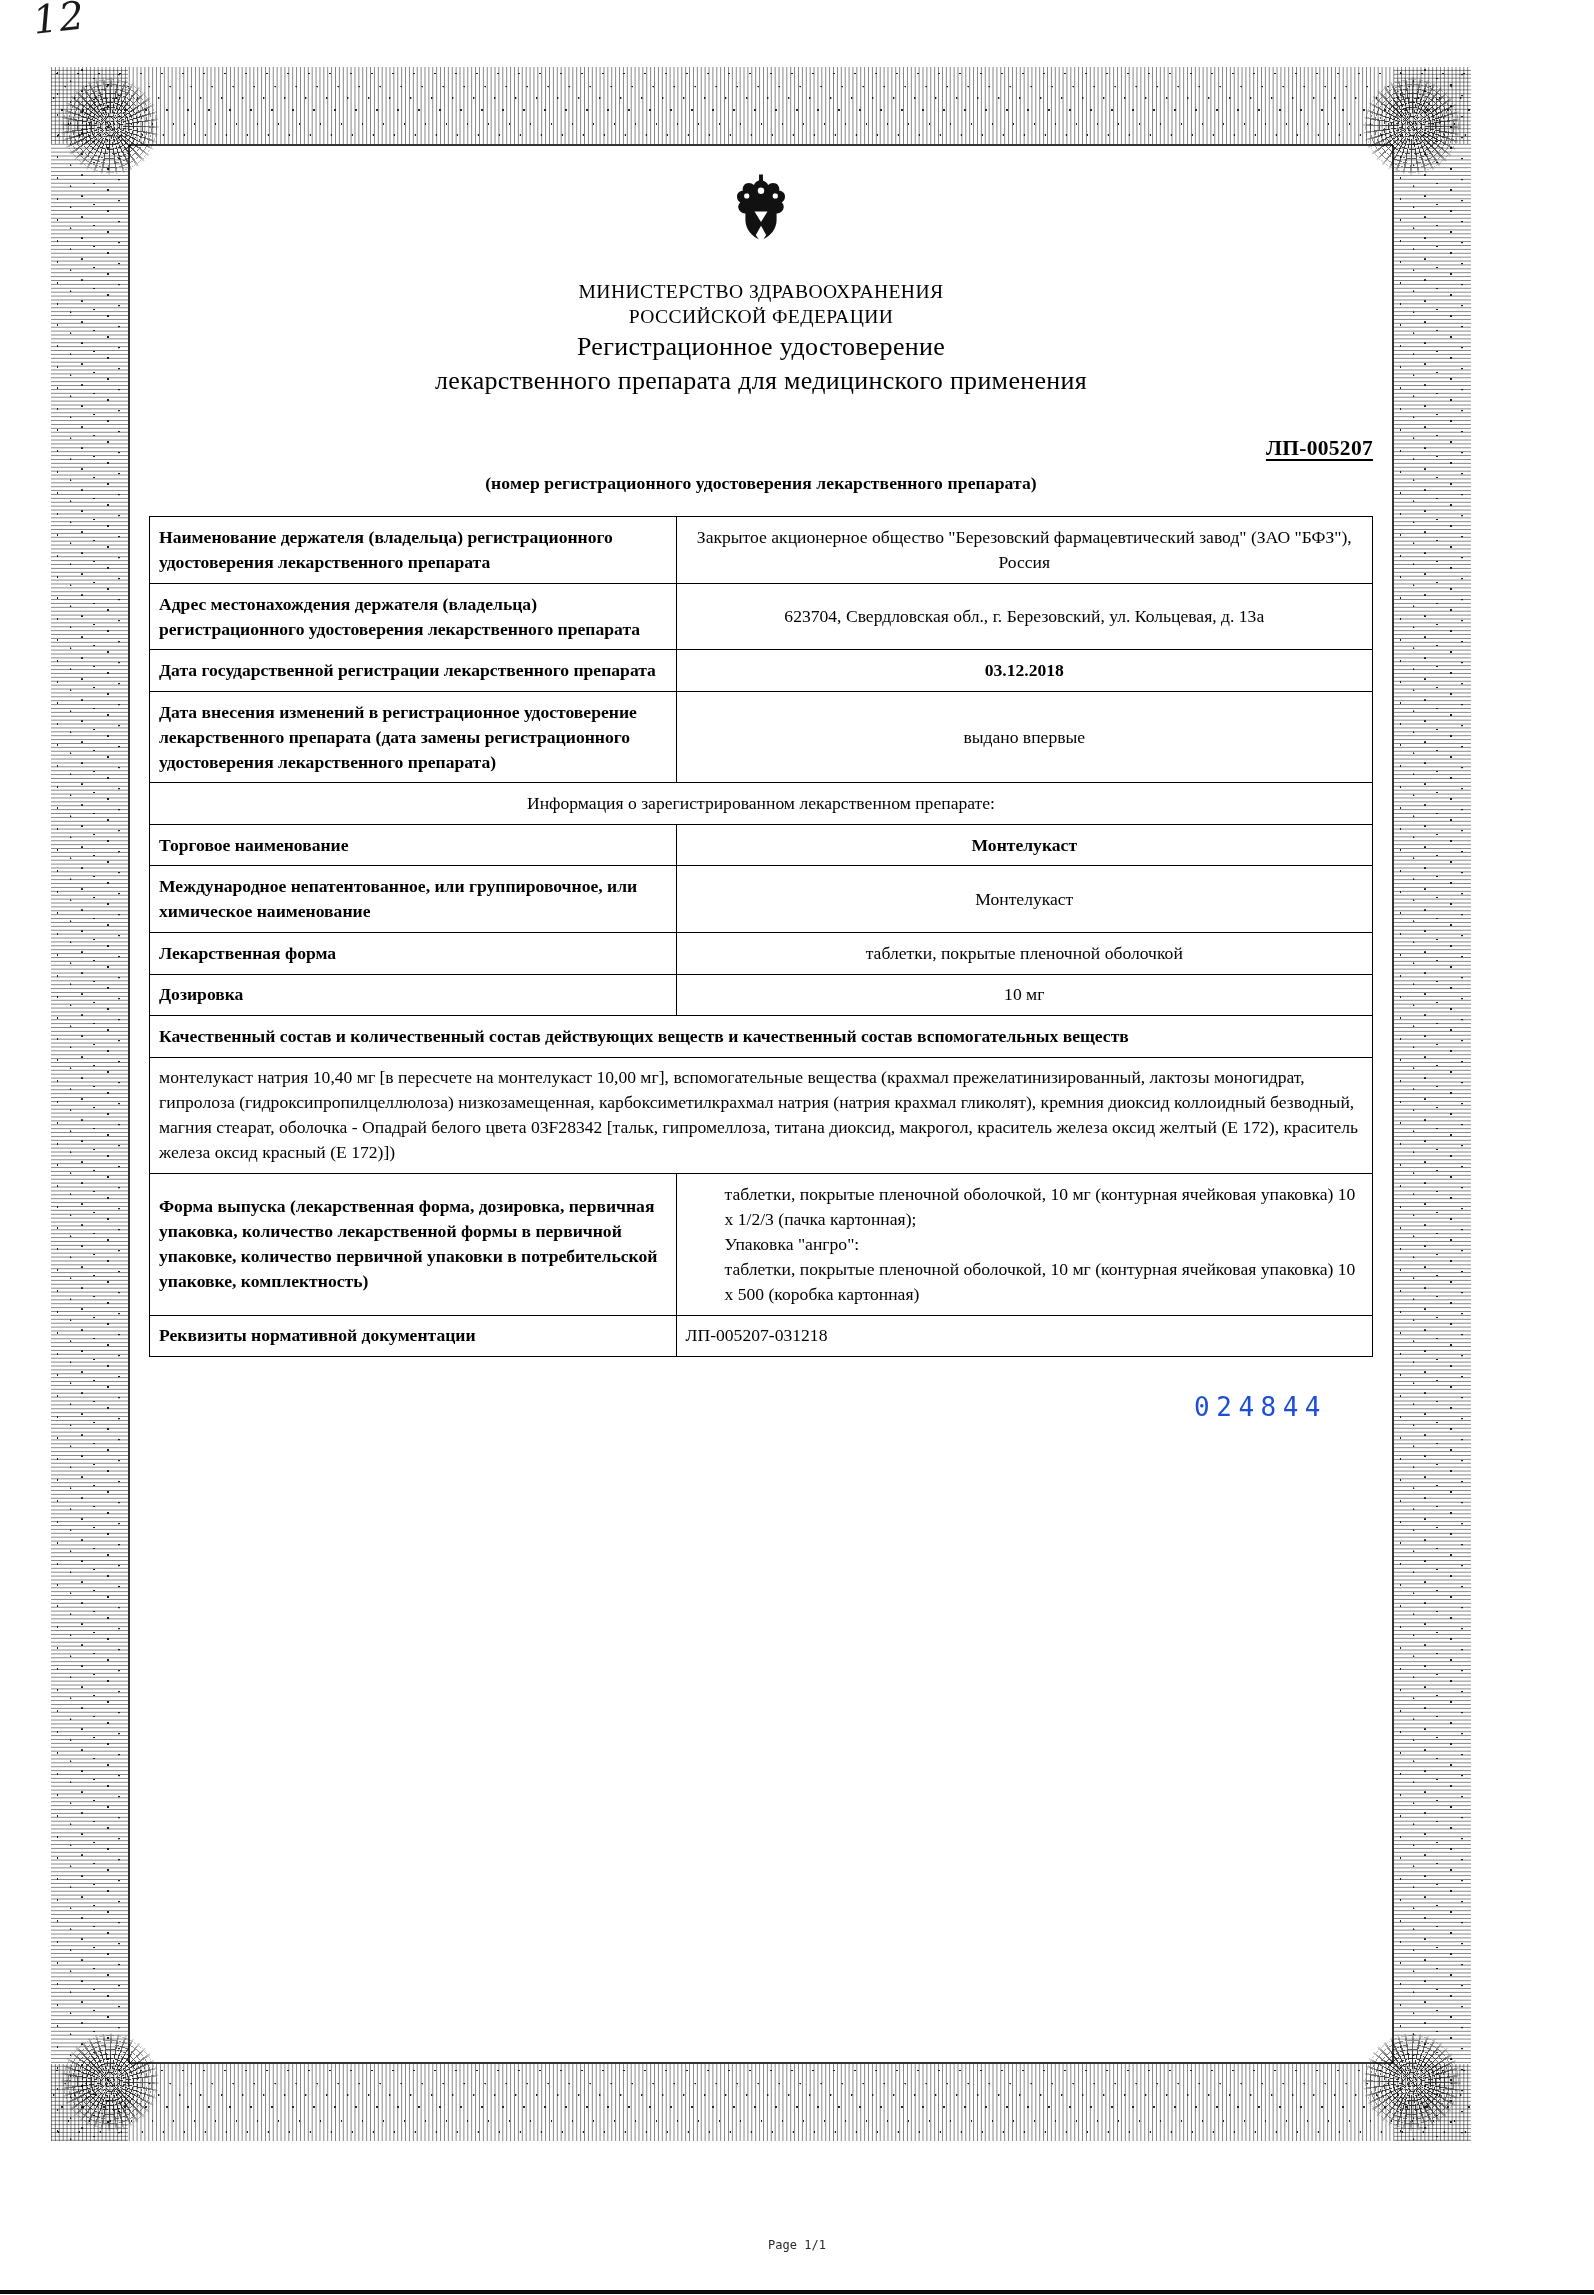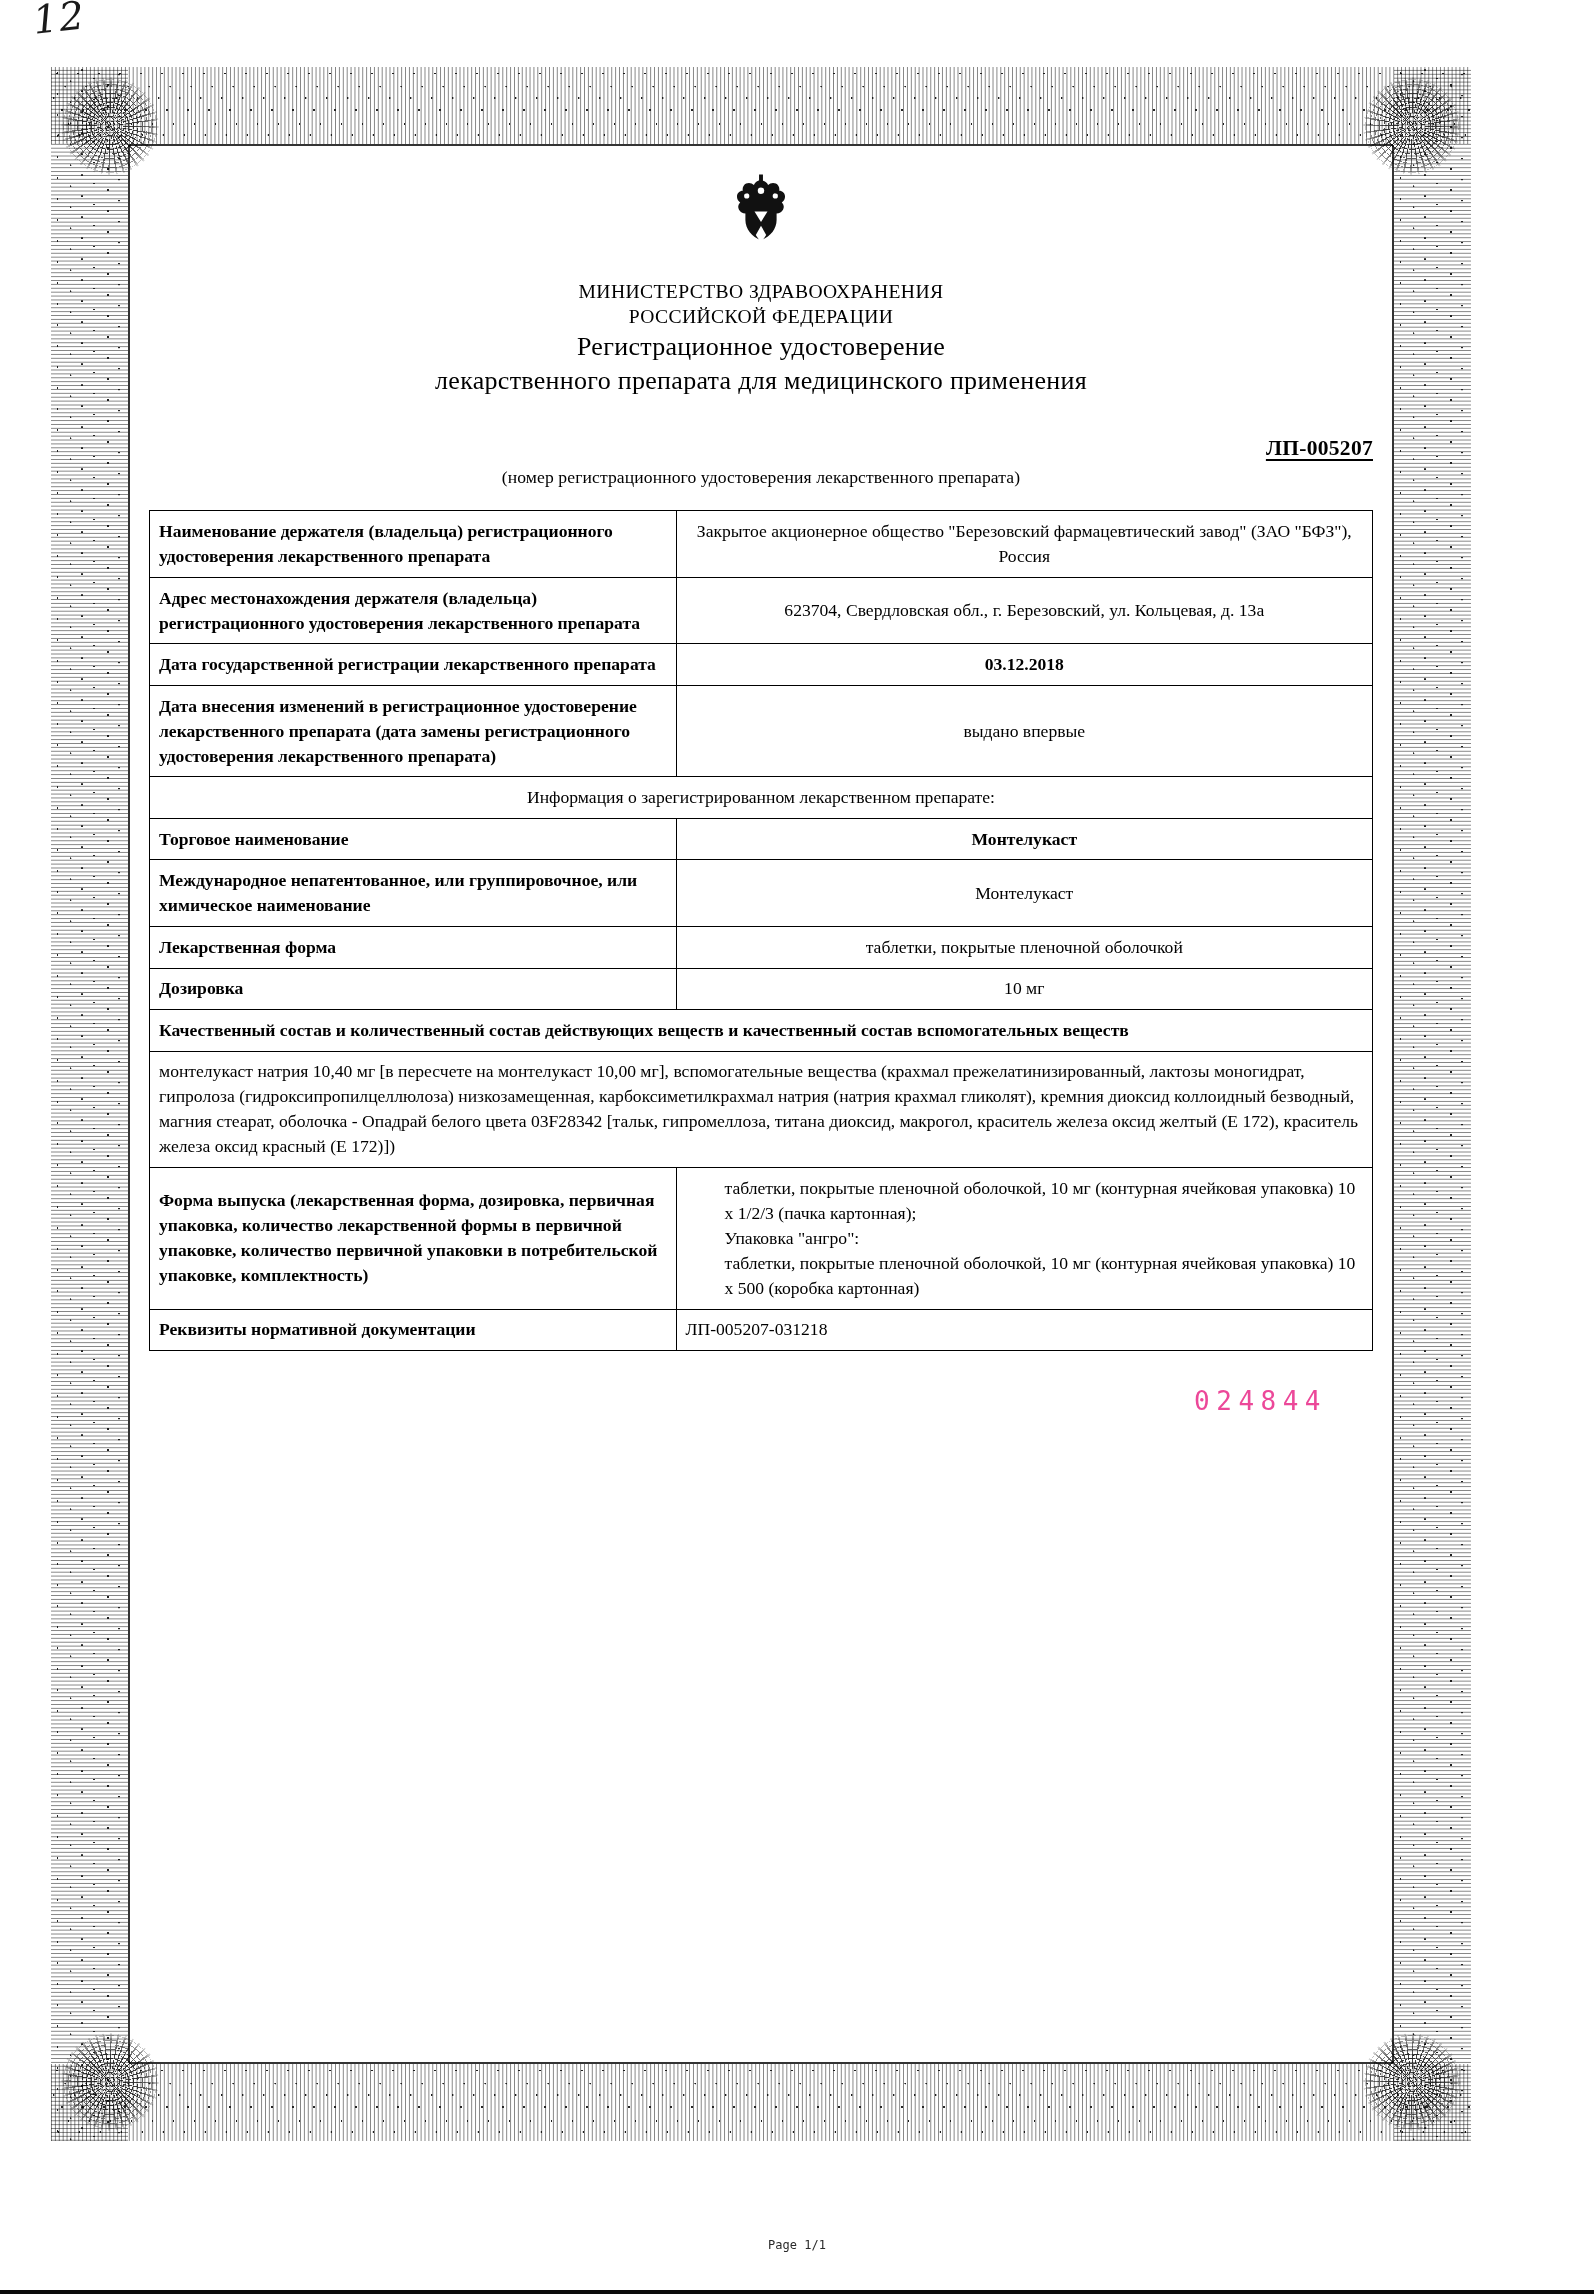--- a/index.html
+++ b/index.html
@@ -146,23 +146,24 @@
     text-align: right;
     margin-top: 37px;
     font-weight: bold;
     font-size: 21.5px;
     text-decoration: underline;
     text-underline-offset: 3.9px;
     letter-spacing: 0.3px;
   }
   .regnum-caption {
     text-align: center;
-    margin-top: 6px;
+    margin-top: 12px;
     font-size: 17.6px;
     letter-spacing: 0.1px;
+    font-weight: bold;
   }
 
   
   table.reg-table {
     margin-top: 22px;
     width: 100%;
     border-collapse: collapse;
     table-layout: fixed;
   }
   table.reg-table td {
@@ -204,21 +205,21 @@
   }
   td.top { vertical-align: top; }
 
   .serial {
     margin-top: 35px;
     text-align: right;
     padding-right: 46px;
     font-family: "DejaVu Sans Mono", monospace;
     font-size: 26px;
     letter-spacing: 6.5px;
-    color: #ec4899;
+    color: #1d4ed8;
   }
 
   
   .page-footer {
     position: absolute;
     left: 0; right: 0;
     top: 2238px;
     text-align: center;
     font-family: "DejaVu Sans Mono", monospace;
     font-size: 12px;

